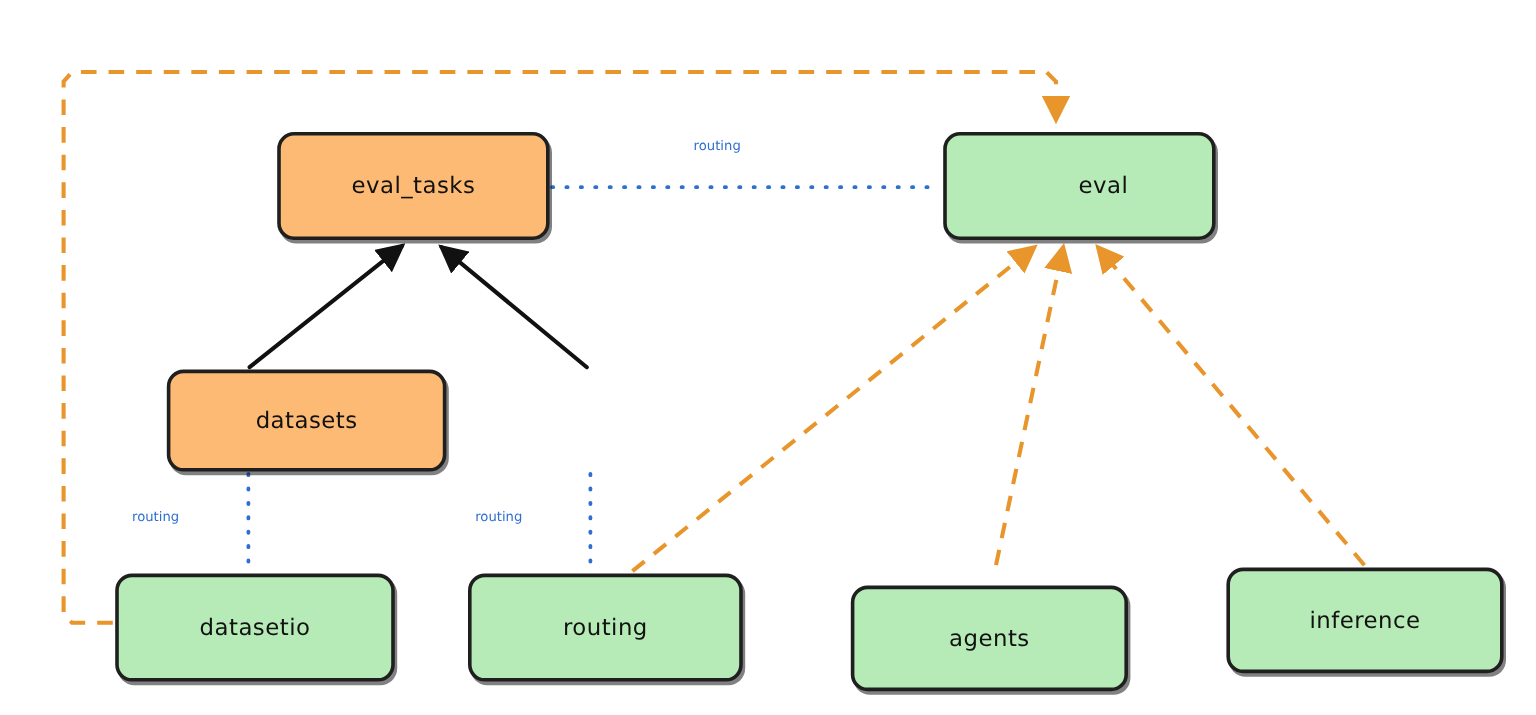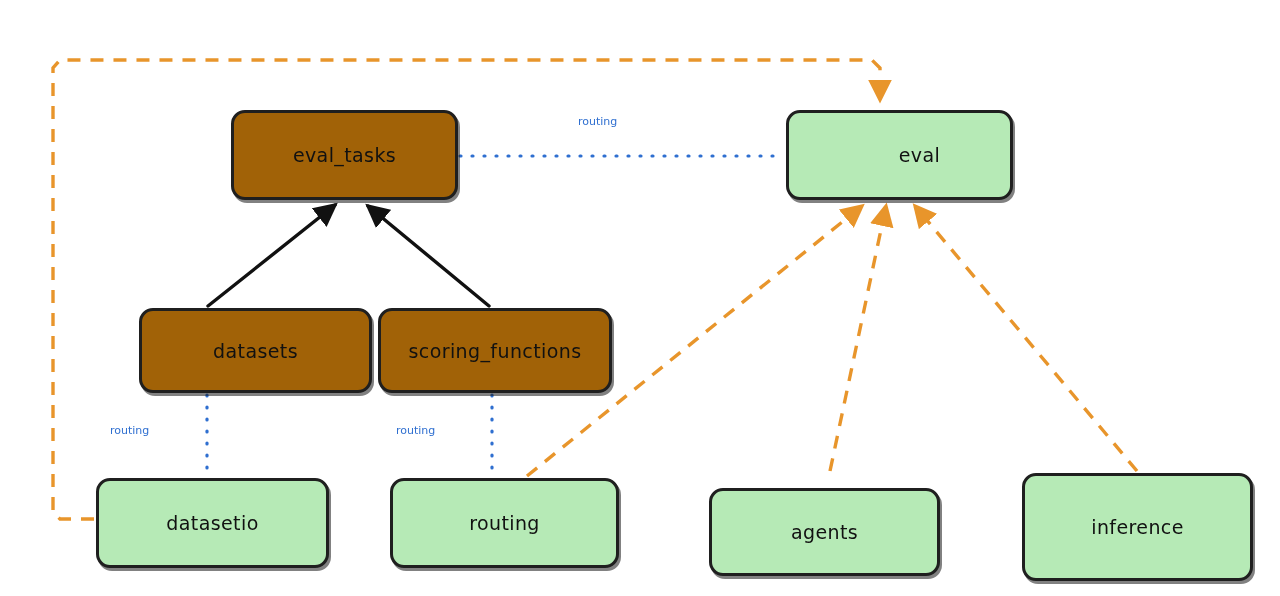--- a/index.html
+++ b/index.html
@@ -34,21 +34,21 @@
     display: flex;
     align-items: center;
     justify-content: center;
     text-align: center;
     color: #111111;
     font-size: 19px;
     font-family: "DejaVu Sans", sans-serif;
     letter-spacing: 0.4px;
     box-shadow: 2px 3px 0 0 rgba(25,25,25,0.55);
   }
-  .node.blue  { background: #a16207; }
+  .node.blue  { background: #fdba74; }
   .node.green { background: #b6eab6; }
   .node-label {
     pointer-events: none;
     white-space: nowrap;
   }
   .edge-label {
     position: absolute;
     color: #2f6fd0;
     font-size: 11px;
     font-family: "DejaVu Sans", sans-serif;
@@ -94,37 +94,34 @@
   </div>
 
   <div class="node green" style="left:786px; top:110px; width:227px; height:90px;padding-left:40px;">
     <span class="node-label">eval</span>
   </div>
 
   <div class="node blue" style="left:96px; top:308px; width:233px; height:85px;margin-left:43px;">
     <span class="node-label">datasets</span>
   </div>
 
-  <div class="node blue" style="left:378px; top:308px; width:234px; height:85px;">
-    <span class="node-label">scoring_functions</span>
-  </div>
 
   <div class="node green" style="left:96px; top:478px; width:233px; height:90px;">
     <span class="node-label">datasetio</span>
   </div>
 
   <div class="node green" style="left:390px; top:478px; width:229px; height:90px;">
     <span class="node-label">routing</span>
   </div>
 
   <div class="node green" style="left:709px; top:473px; width:231px; height:88px;margin-top:15px;">
     <span class="node-label">agents</span>
   </div>
 
-  <div class="node green" style="left:1022px; top:473px; width:231px; height:108px;">
+  <div class="node green" style="left:1022px; top:473px; width:231px; height:88px;">
     <span class="node-label">inference</span>
   </div>
 
   <div class="edge-label" style="left:578px; top:115px;">routing</div>
 
   <div class="edge-label" style="left:110px; top:424px;">routing</div>
 
   <div class="edge-label" style="left:396px; top:424px;">routing</div>
 
 </div>

